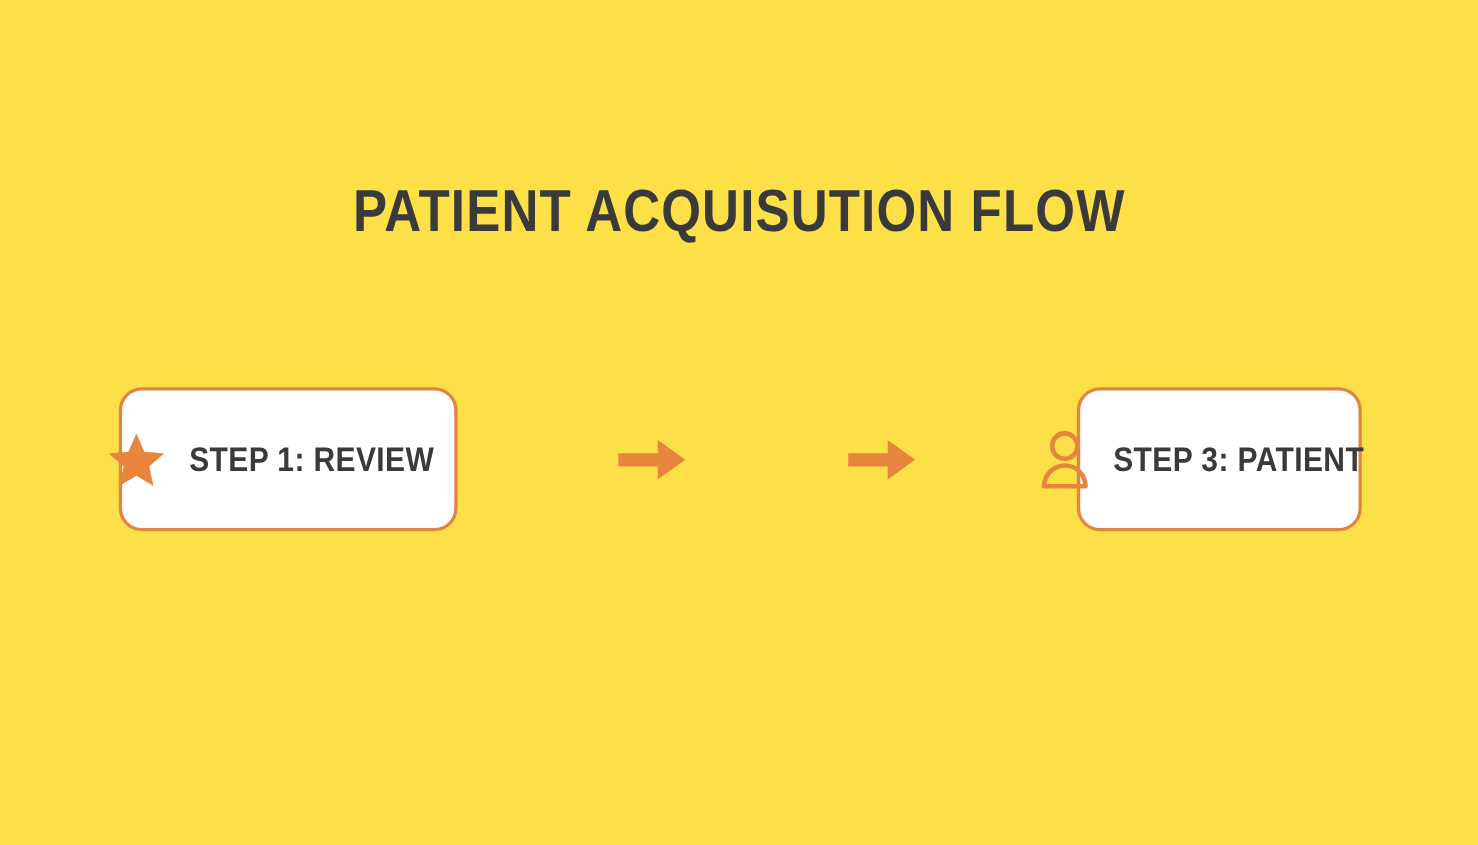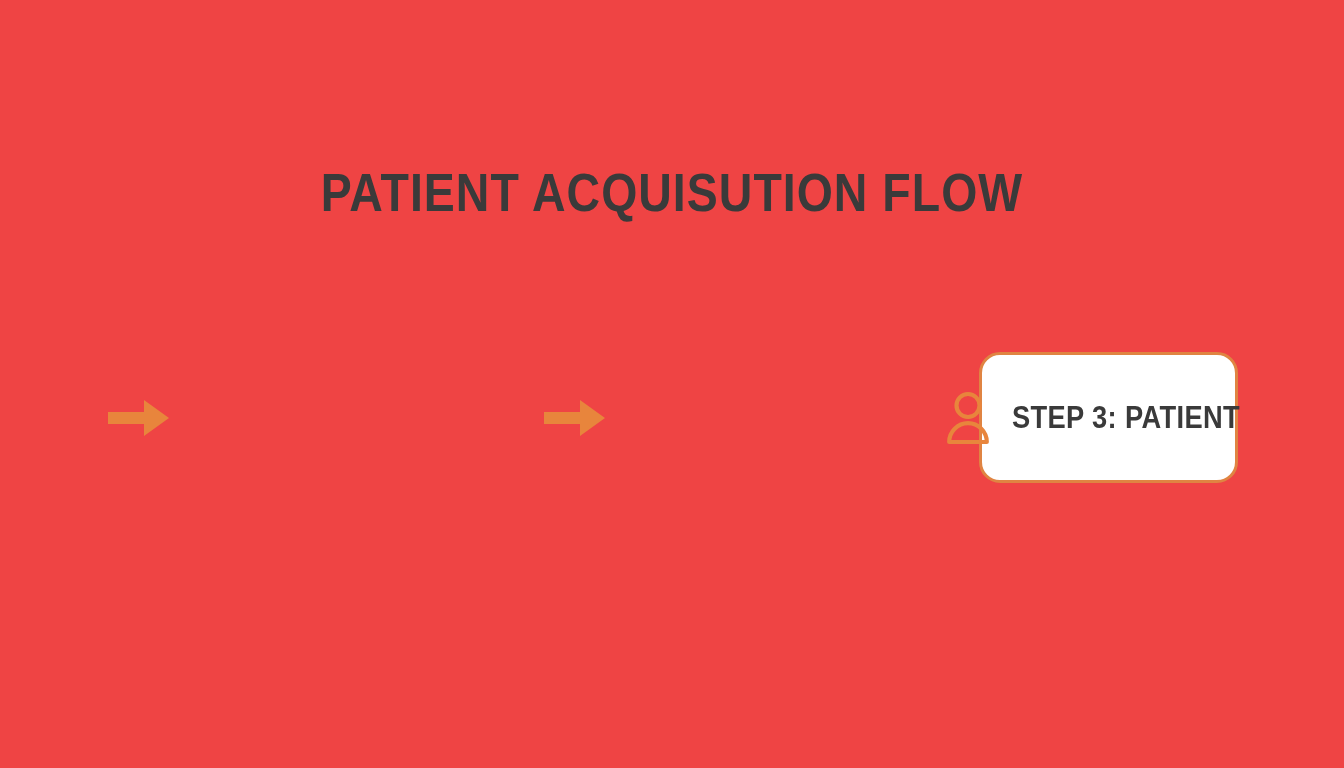--- a/index.html
+++ b/index.html
@@ -12,21 +12,21 @@
     height: 768px;
     background: #fdfdfd;
     font-family: "Liberation Sans", "DejaVu Sans", sans-serif;
     overflow: hidden;
   }
 
   .slide {
     position: relative;
     width: 1344px;
     height: 768px;
-    background: #ef4444;
+    background: #fde047;
   }
 
   
   .title {
     position: absolute;
     top: 160px;
     left: 0;
     width: 1344px;
     text-align: center;
     font-family: "Liberation Sans Narrow", "Liberation Sans", "DejaVu Sans Condensed", sans-serif;
@@ -94,20 +94,28 @@
 </style>
 </head>
 <body>
 
 <div class="slide">
 
   <div class="title">PATIENT ACQUISUTION FLOW</div>
 
   <div class="flow-row">
 
+    <div class="step-box box-1">
+      <span class="step-icon">
+        <svg width="52" height="50" viewBox="0 0 52 50" aria-hidden="true">
+          <polygon points="26,1 33.2,17.6 51.2,19.3 37.6,31.2 41.6,48.8 26,39.6 10.4,48.8 14.4,31.2 0.8,19.3 18.8,17.6" fill="#e8853c"></polygon>
+        </svg>
+      </span>
+      <span class="step-label">STEP 1: REVIEW</span>
+    </div>
 
     <span class="arrow">
       <svg width="62" height="38" viewBox="0 0 62 38" aria-hidden="true">
         <path d="M0,13 L36,13 L36,1 L61,19 L36,37 L36,25 L0,25 Z" fill="#e8853c"></path>
       </svg>
     </span>
 
 
     <span class="arrow">
       <svg width="62" height="38" viewBox="0 0 62 38" aria-hidden="true">

